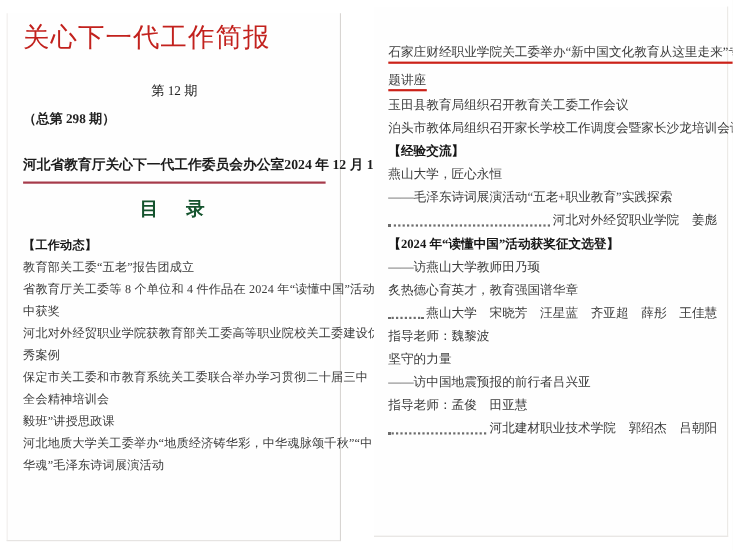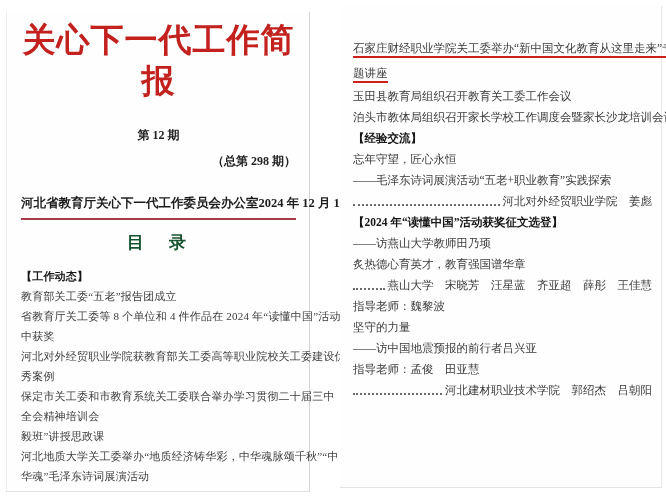--- a/index.html
+++ b/index.html
@@ -16,26 +16,26 @@
   
   .page-left {
     position:absolute; left:6px; top:12px; width:304px; height:480px;
     box-sizing:border-box; background:#fefefe;
     border-left:1px solid #efedeb;
     border-right:1px solid #d8d5d2;
     border-bottom:1px solid #e4e2df;
     padding:8px 13px 0 14px;
   }
   .bulletin-title {
-    margin:0; text-align:center;
-    font-size:33px; font-weight:bold; line-height:1.25;
+    margin:0; 
+    font-size:24px; font-weight:normal; line-height:1.25;
     letter-spacing:1px; color:var(--accent_red,#c2211d);
   }
-  .issue-no   { text-align:center; font-weight:bold; font-size:12px; margin-top:24px; color:#222; }
-  .issue-total{ text-align:right; font-weight:bold; font-size:12px; margin-top:9px;  color:#222; }
+  .issue-no   { text-align:center; font-weight:normal; font-size:12px; margin-top:24px; color:#222; }
+  .issue-total{ text-align:left; font-weight:bold; font-size:12px; margin-top:9px;  color:#222; }
   .issuer-row {
     display:flex; justify-content:space-between; align-items:center;
     margin-top:25px; font-weight:bold; font-size:12.5px; color:#1c1c1c;
     white-space:nowrap;
   }
   .red-rule { border-bottom:2px solid var(--rule_red,#a63a4a); margin-top:6px; }
   .toc-title{
     text-align:center; font-weight:bold; font-size:17px;
     margin-top:11px; letter-spacing:4px; color:#14532d;
   }
@@ -91,21 +91,21 @@
       </div>
   </div>
 
   <div class="page-right">
     <div>
         <div class="line ul"><span class="redline">石家庄财经职业学院关工委举办“新中国文化教育从这里走来”专</span></div>
         <div class="line ul"><span class="redline">题讲座</span></div>
         <div class="line n">玉田县教育局组织召开教育关工委工作会议</div>
         <div class="line n">泊头市教体局组织召开家长学校工作调度会暨家长沙龙培训会议</div>
         <div class="line h">【经验交流】</div>
-        <div class="line n">忘年守望，匠心永恒</div>
+        <div class="line n">燕山大学，匠心永恒</div>
         <div class="line n">——毛泽东诗词展演活动“五老+职业教育”实践探索</div>
         <div class="line lead">
           <span class="dots"></span>
           <span>河北对外经贸职业学院　姜彪</span>
         </div>
         <div class="line h">【2024 年“读懂中国”活动获奖征文选登】</div>
         <div class="line n">——访燕山大学教师田乃顼</div>
         <div class="line n">炙热德心育英才，教育强国谱华章</div>
         <div class="line lead">
           <span class="dots"></span>

